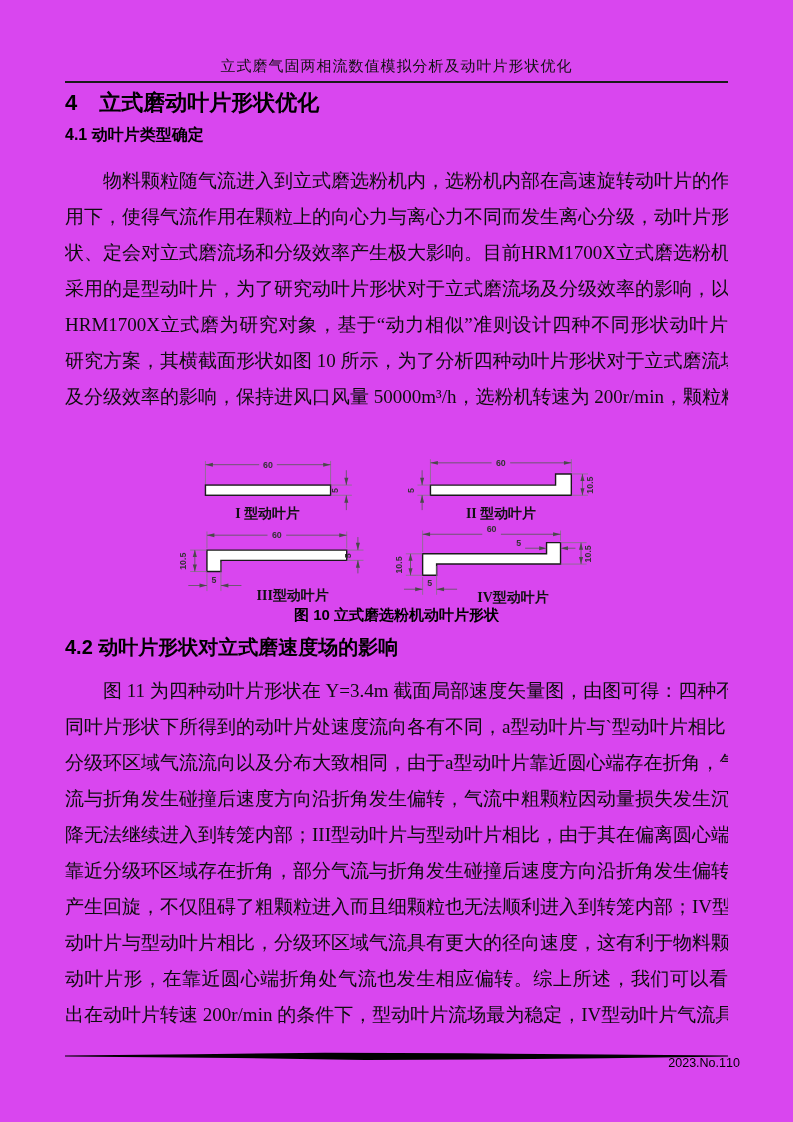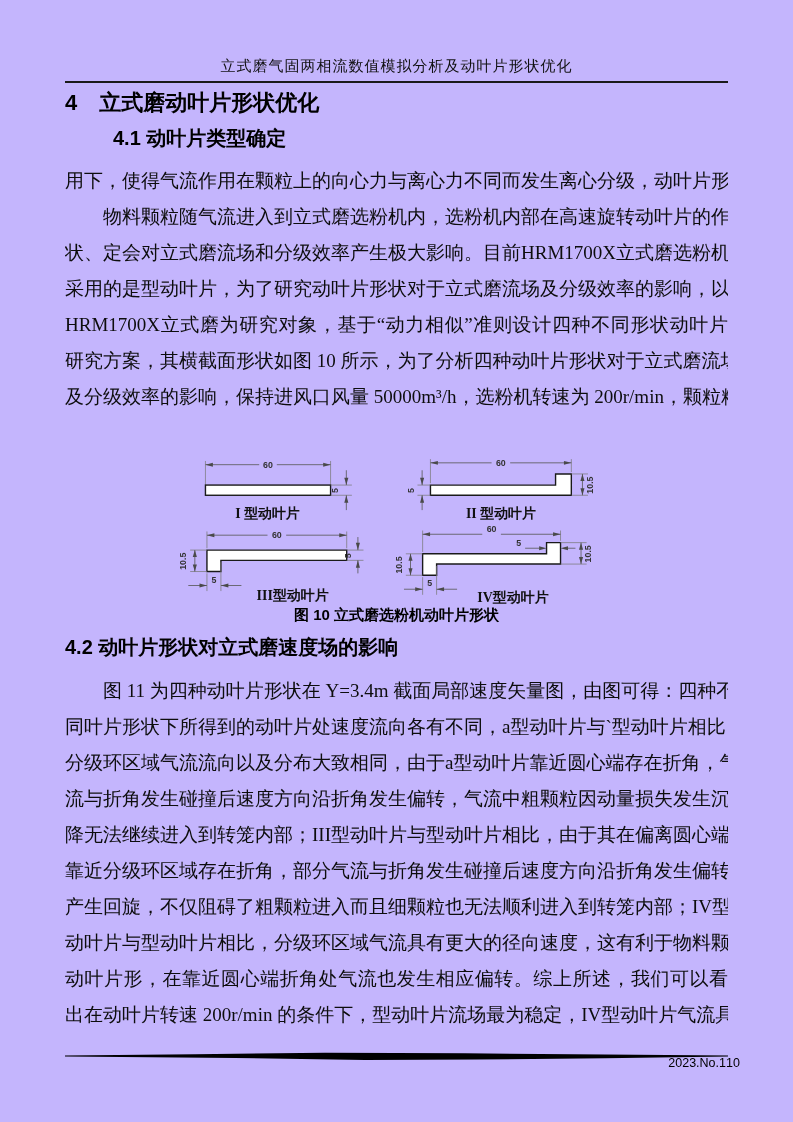--- a/index.html
+++ b/index.html
@@ -1,26 +1,26 @@
 <!DOCTYPE html>
 <html><head>
 <meta charset="utf-8">
 <style>
   html,body{margin:0;padding:0;background:#ffffff;}
   .page{
-    position:relative;width:793px;height:1122px;background:#c4b5fd;
+    position:relative;width:793px;height:1122px;background:#d946ef;
     font-family:"Liberation Serif","DejaVu Serif",serif;color:#111;
     overflow:hidden;
   }
   .abs{position:absolute;}
   .header-title{top:57px;left:65px;width:663px;text-align:center;font-size:15px;letter-spacing:1px;}
   .header-rule{top:81px;left:65px;width:663px;height:2px;background:#1a1a1a;}
   .sec-heading{font-family:"Liberation Sans","DejaVu Sans",sans-serif;font-weight:bold;white-space:pre-wrap;color:#000;}
   .sec4{top:88px;left:65px;font-size:22px;}
-  .sec41{top:125px;left:65px;font-size:20px;margin-left:48px;}
+  .sec41{top:125px;left:65px;font-size:16px;}
   .sec42{top:634px;left:65px;font-size:20px;}
   .para{left:65px;width:663px;font-size:19px;color:#0d0d0d;}
   .para1{top:163px;}
   .para2{top:673px;}
   .bline{height:36px;line-height:36px;overflow:hidden;text-align:justify;text-align-last:justify;white-space:nowrap;}
   .bline.first{padding-left:38px;width:625px;}
   .bline.endline{text-align-last:left;}
   .figure{top:448px;left:172px;width:450px;display:grid;grid-template-columns:205px 225px;column-gap:10px;row-gap:0;font-weight:bold;}
   .fig-cell{display:flex;align-items:flex-start;justify-content:center;}
   .caption{top:606px;left:65px;width:663px;text-align:center;font-size:15px;font-weight:bold;
@@ -43,22 +43,22 @@
 
 <div class="page">
 
   <div class="abs header-title">立式磨气固两相流数值模拟分析及动叶片形状优化</div>
   <div class="abs header-rule"></div>
 
   <div class="abs sec-heading sec4">4　立式磨动叶片形状优化</div>
   <div class="abs sec-heading sec41">4.1 动叶片类型确定</div>
 
   <div class="abs para para1">
+    <div class="bline first">物料颗粒随气流进入到立式磨选粉机内，选粉机内部在高速旋转动叶片的作</div>
     <div class="bline">用下，使得气流作用在颗粒上的向心力与离心力不同而发生离心分级，动叶片形</div>
-    <div class="bline first">物料颗粒随气流进入到立式磨选粉机内，选粉机内部在高速旋转动叶片的作</div>
     <div class="bline">状、定会对立式磨流场和分级效率产生极大影响。目前HRM1700X立式磨选粉机</div>
     <div class="bline">采用的是型动叶片，为了研究动叶片形状对于立式磨流场及分级效率的影响，以</div>
     <div class="bline">HRM1700X立式磨为研究对象，基于“动力相似”准则设计四种不同形状动叶片</div>
     <div class="bline">研究方案，其横截面形状如图 10 所示，为了分析四种动叶片形状对于立式磨流场</div>
     <div class="bline">及分级效率的影响，保持进风口风量 50000m³/h，选粉机转速为 200r/min，颗粒粒</div>
   </div>
 
   <div class="abs figure">
 
     <div class="fig-cell">

